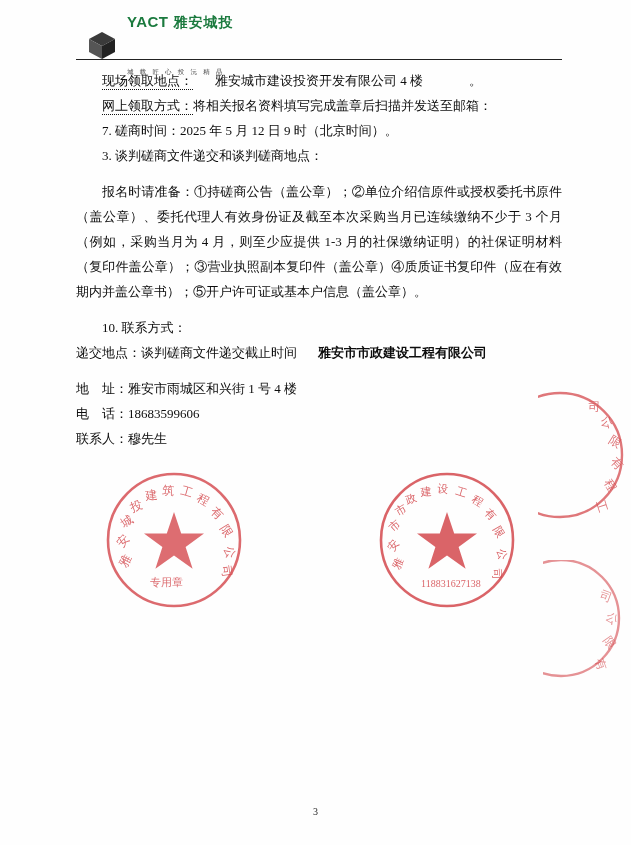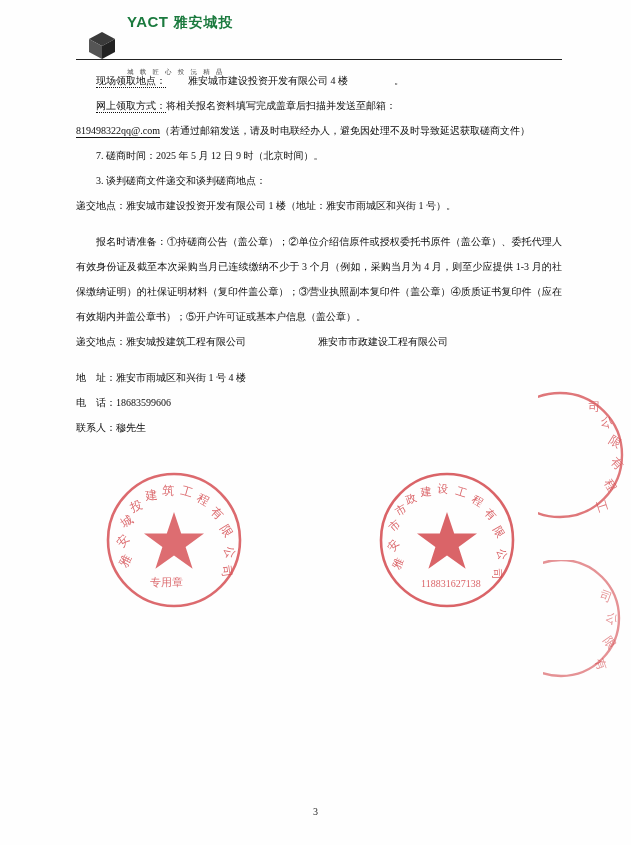--- a/index.html
+++ b/index.html
@@ -75,21 +75,21 @@
     height: 1px;
     background: #222;
   }
 
   
   .body {
     position: absolute;
     top: 68px;
     left: 76px;
     width: 486px;
-    font-size: 10px;
+    font-size: 13px;
     line-height: 25px;
     color: #0d0d0d;
   }
   .p {
     margin: 0;
     text-align: justify;
     text-justify: inter-ideograph;
   }
   .indent { text-indent: 2em; }
   .gap-s { }
@@ -103,21 +103,21 @@
   .email {
     border-bottom: 1px solid #111;
     padding-bottom: 1px;
     font-family: "Liberation Serif", serif;
   }
 
   .two-col {
     display: flex;
   }
   .two-col .col-a { width: 242px; }
-  .two-col .col-b { width: 244px; }
+  .two-col .col-b { width: 244px; font-weight: bold; }
 
   
   .stamp {
     position: absolute;
     pointer-events: none;
   }
   .stamp svg { display: block; }
 
   .stamp-a { left: 104px; top: 470px; }
   .stamp-b { left: 377px; top: 470px; }
@@ -161,35 +161,32 @@
 
   <div class="body">
 
     <p class="p indent">
       <span class="u-dot">现场领取地点：</span><span class="mid-gap"></span><span>雅安城市建设投资开发有限公司 4 楼</span><span class="wide-gap"></span><span>。</span>
     </p>
 
     <p class="p indent gap-s">
       <span class="u-dot">网上领取方式：</span><span>将相关报名资料填写完成盖章后扫描并发送至邮箱：</span>
     </p>
-    <p class="p">
-      <span class="email">819498322qq@.com</span><span>（若通过邮箱发送，请及时电联经办人，避免因处理不及时导致延迟获取磋商文件）</span>
-    </p>
 
     <p class="p indent gap-s">7. 磋商时间：2025 年 5 月 12 日 9 时（北京时间）。</p>
     <p class="p indent gap-s">3. 谈判磋商文件递交和谈判磋商地点：</p>
-    <p class="p gap-s">递交地点：雅安城市建设投资开发有限公司 1 楼（地址：雅安市雨城区和兴街 1 号）。</p>
 
 
     <p class="p indent gap-m">报名时请准备：①持磋商公告（盖公章）；②单位介绍信原件或授权委托书原件（盖公章）、委托代理人有效身份证及截至本次采购当月已连续缴纳不少于 3 个月（例如，采购当月为 4 月，则至少应提供 1-3 月的社保缴纳证明）的社保证明材料（复印件盖公章）；③营业执照副本复印件（盖公章）④质质证书复印件（应在有效期内并盖公章书）；⑤开户许可证或基本户信息（盖公章）。</p>
 
+    <p class="p indent gap-m">10. 联系方式：</p>
 
     <div class="p two-col gap-s">
       <div class="col-a">
-        <span>递交地点：</span><span>雅安城投建筑工程有限公司</span>
+        <span>递交地点：</span><span>谈判磋商文件递交截止时间</span>
       </div>
       <div class="col-b">
         <span>雅安市市政建设工程有限公司</span>
       </div>
     </div>
 
     <p class="p gap-m">
       <span>地　址：</span><span>雅安市雨城区和兴街 1 号 4 楼</span>
     </p>
 

